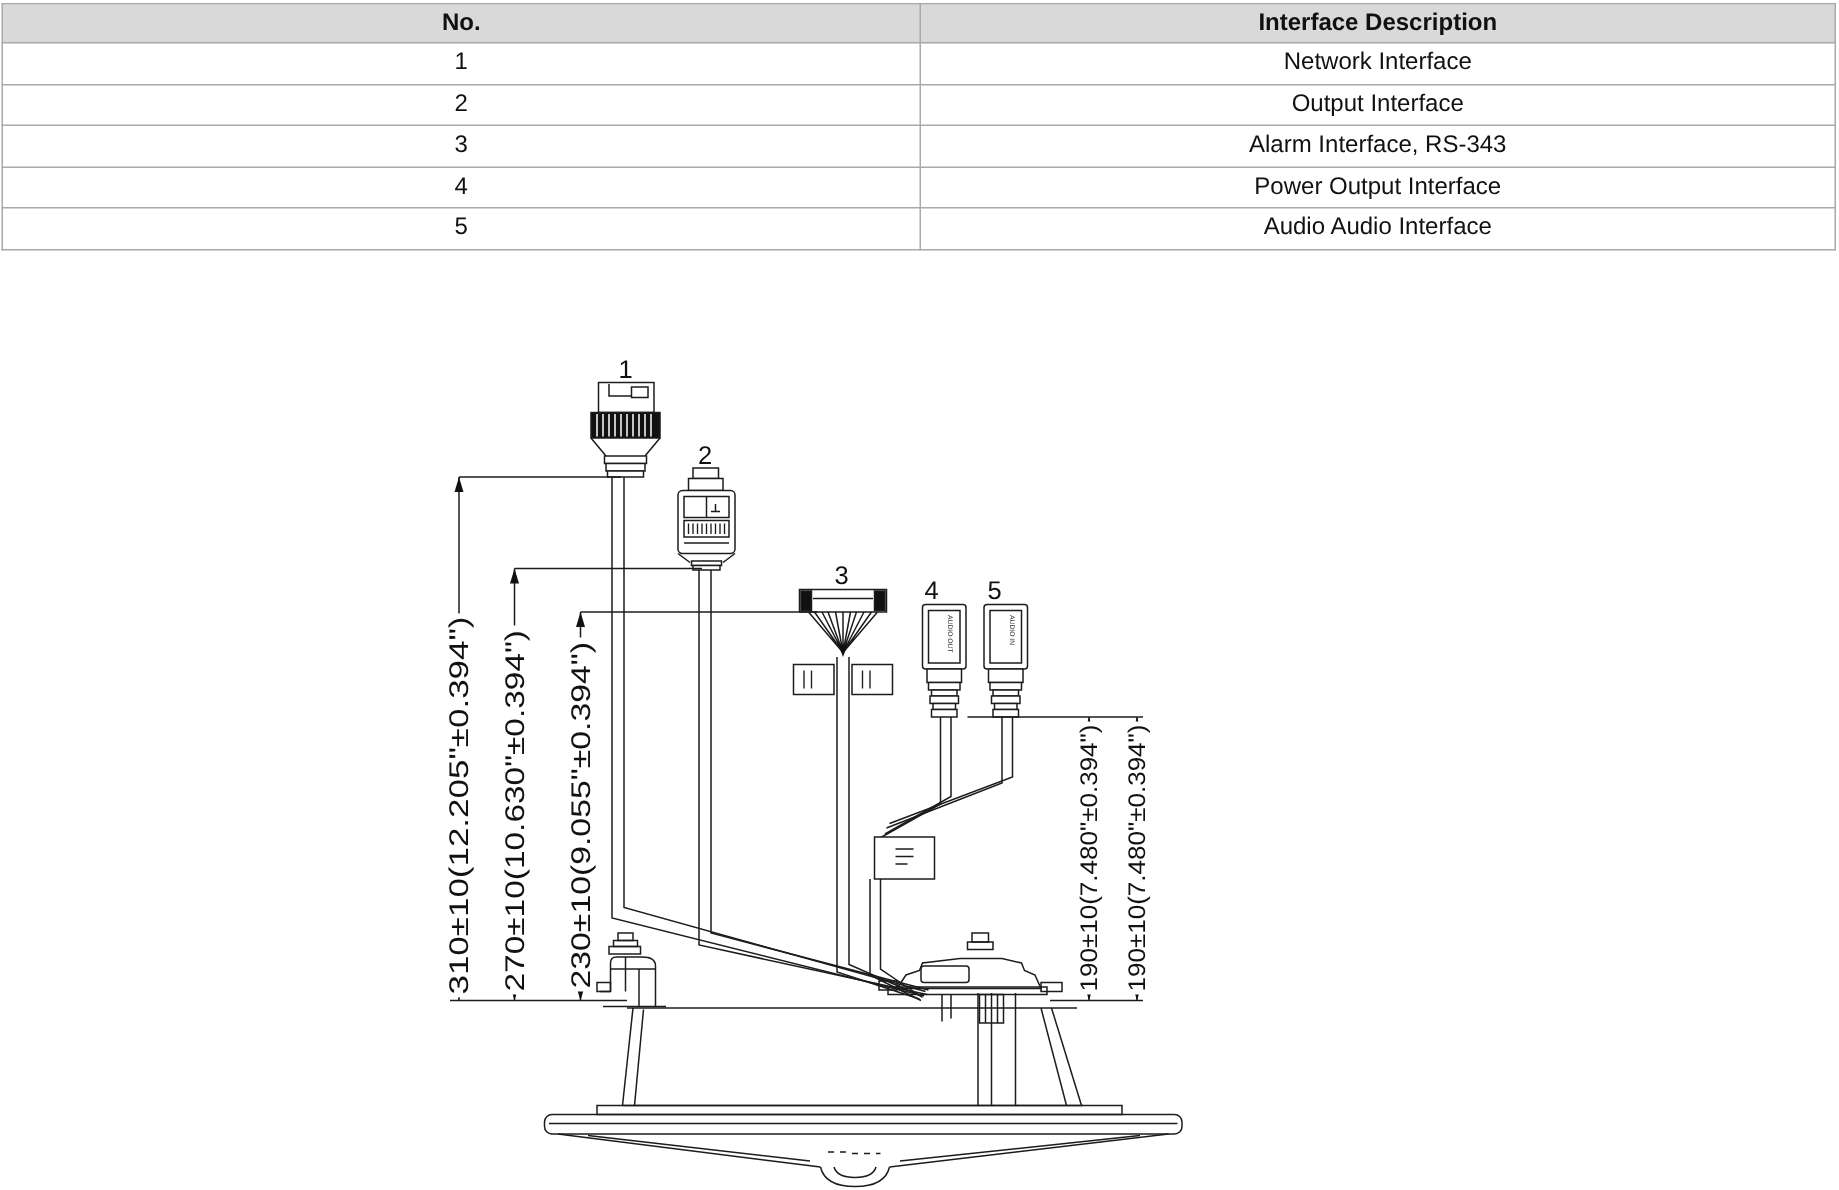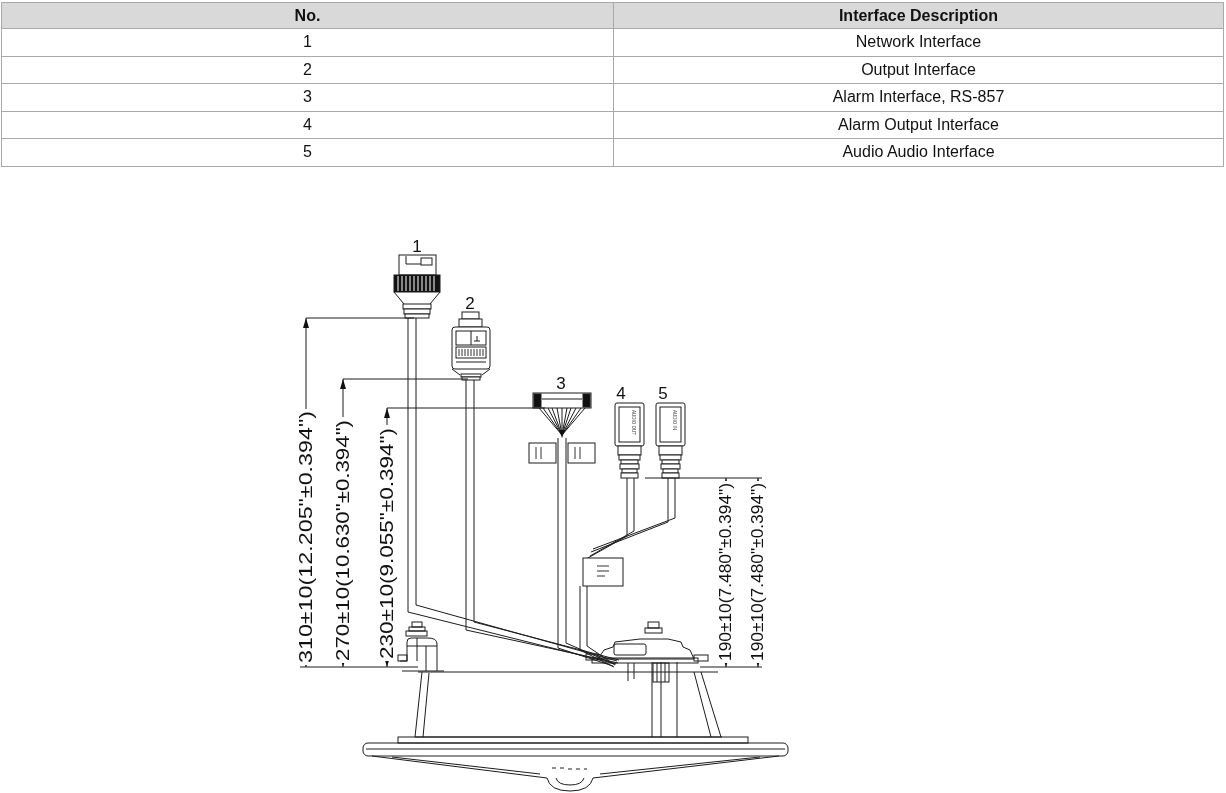--- a/index.html
+++ b/index.html
@@ -34,25 +34,25 @@
       <tr>
         <td>1</td>
         <td>Network Interface</td>
       </tr>
       <tr>
         <td>2</td>
         <td>Output Interface</td>
       </tr>
       <tr>
         <td>3</td>
-        <td>Alarm Interface, RS-857</td>
+        <td>Alarm Interface, RS-343</td>
       </tr>
       <tr>
         <td>4</td>
-        <td>Alarm Output Interface</td>
+        <td>Power Output Interface</td>
       </tr>
       <tr>
         <td>5</td>
         <td>Audio Audio Interface</td>
       </tr>
     </tbody>
   </table>
 
   <svg width="1226" height="793" viewBox="0 0 1226 793">
     <g fill="none" stroke="#1c1c1c" stroke-width="1">

